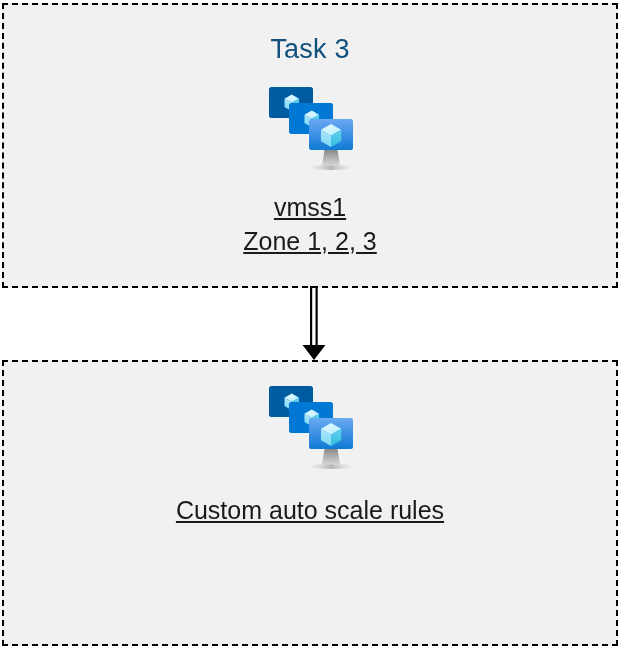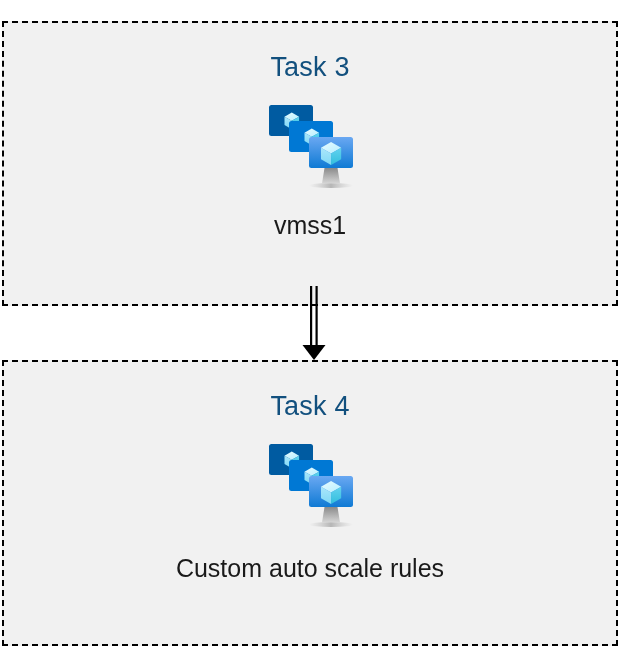--- a/index.html
+++ b/index.html
@@ -28,21 +28,21 @@
     background: #f1f1f1;
     border: 2px dashed #000000;
     box-sizing: border-box;
     display: flex;
     flex-direction: column;
     align-items: center;
   }
 
   #panel-top {
     left: 2px;
-    top: 21px;
+    top: 3px;
     width: 616px;
     height: 285px;
   }
 
   #panel-bottom {
     left: 2px;
     top: 360px;
     width: 616px;
     height: 286px;
   }
@@ -63,20 +63,21 @@
   }
   #panel-bottom .panel-icon { margin-top: 16px; }
 
   .panel-caption {
     margin-top: 12px;
     color: #1a1a1a;
     font-size: 25px;
     line-height: 1.34;
     text-align: center;
     font-weight: 400;
+    text-decoration: underline;
   }
   #panel-bottom .panel-caption {
     margin-top: 16px;
   }
 
   .caption-line { display: block; }
 
   
   .connector {
     position: absolute;
@@ -146,36 +147,36 @@
         <g transform="translate(59,45) scale(0.72)">
           <path d="M14 0 L28 8 L14 16 L0 8 Z" fill="url(#cubeTopA)"></path>
           <path d="M0 8 L14 16 L14 32 L0 24 Z" fill="url(#cubeLeftA)"></path>
           <path d="M28 8 L14 16 L14 32 L28 24 Z" fill="url(#cubeRightA)"></path>
         </g>
       </svg>
     </div>
 
     <div class="panel-caption">
       <span class="caption-line">vmss1</span>
+      <span class="caption-line">Zone 1, 2, 3</span>
     </div>
   </div>
 
   <div class="connector">
     <svg width="44" height="76" viewBox="0 0 44 76" xmlns="http://www.w3.org/2000/svg">
 
       <rect x="18" y="0" width="2.2" height="62" fill="#000000"></rect>
       <rect x="23.5" y="0" width="2.2" height="62" fill="#000000"></rect>
 
       <path d="M10.5 59 L33.5 59 L22 74 Z" fill="#000000"></path>
     </svg>
   </div>
 
   <div class="task-panel" id="panel-bottom">
 
-    <div class="panel-title">Task 4</div>
 
     <div class="panel-icon">
       <svg width="96" height="96" viewBox="0 0 96 96" xmlns="http://www.w3.org/2000/svg">
         <defs>
           <linearGradient id="frontScreenB" x1="0" y1="0" x2="0" y2="1">
             <stop offset="0%" stop-color="#6aa8f2"></stop>
             <stop offset="100%" stop-color="#0f7ad4"></stop>
           </linearGradient>
           <linearGradient id="standB" x1="0" y1="0" x2="0" y2="1">
             <stop offset="0%" stop-color="#8a8a8a"></stop>

